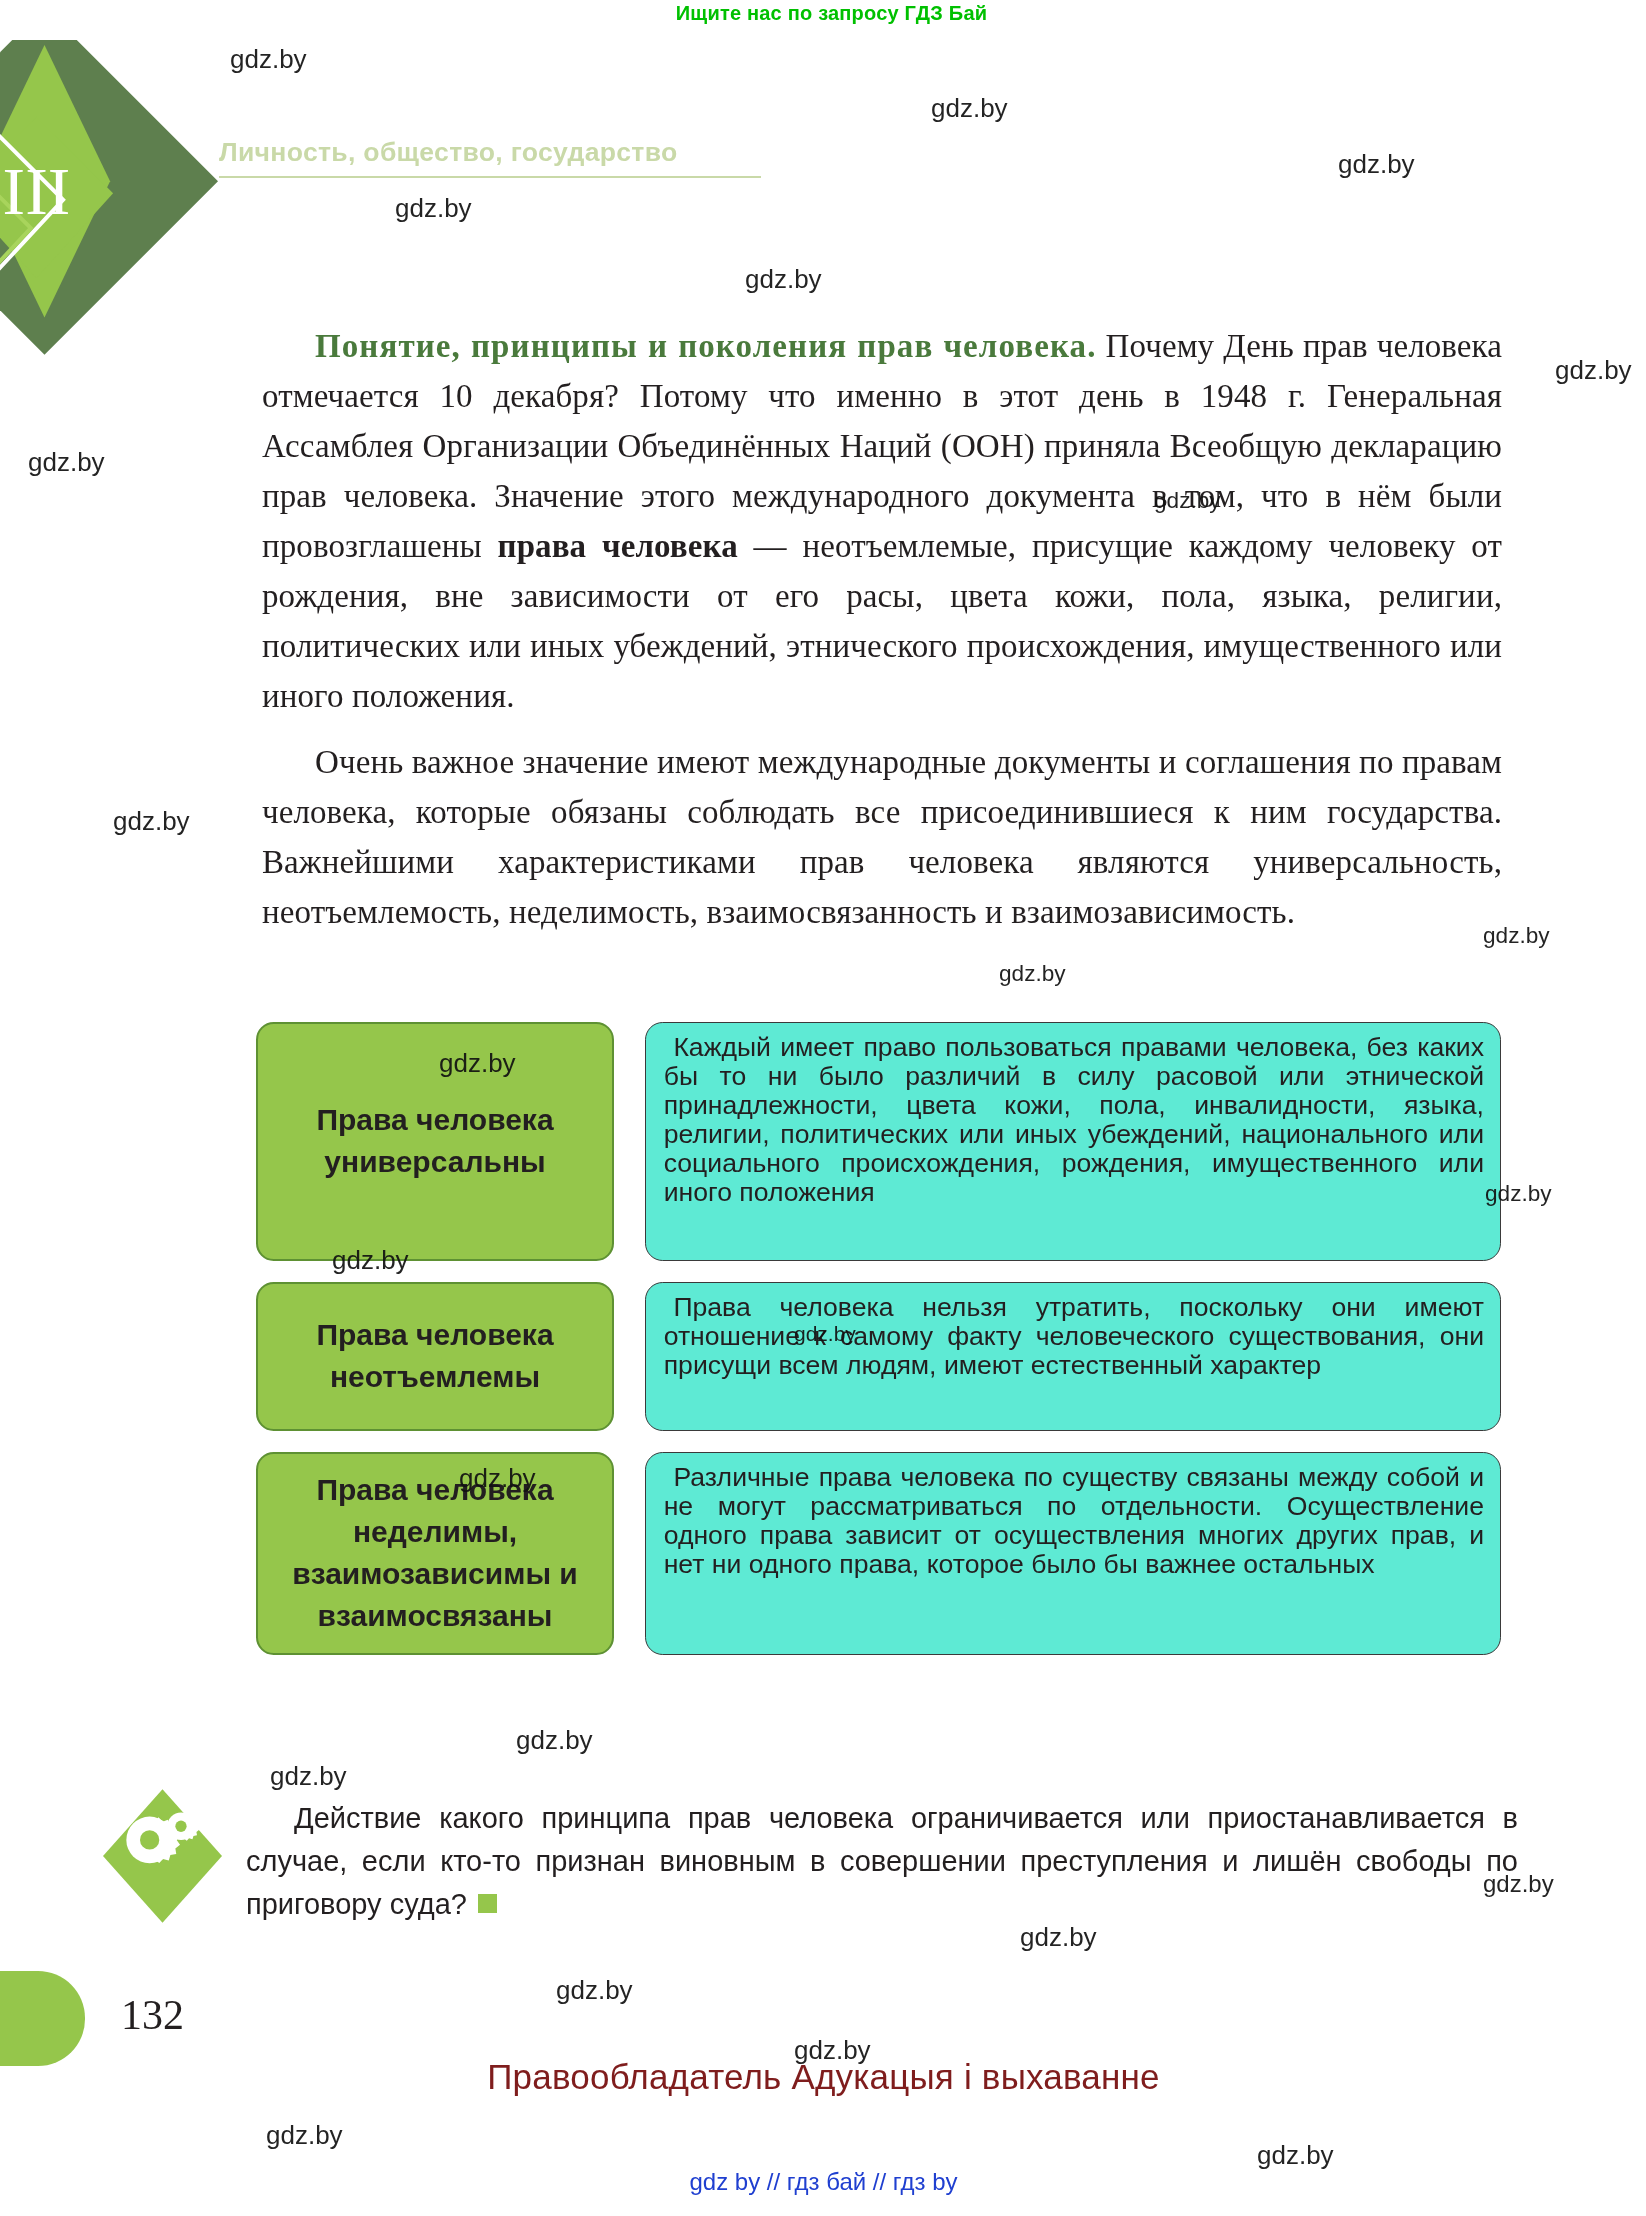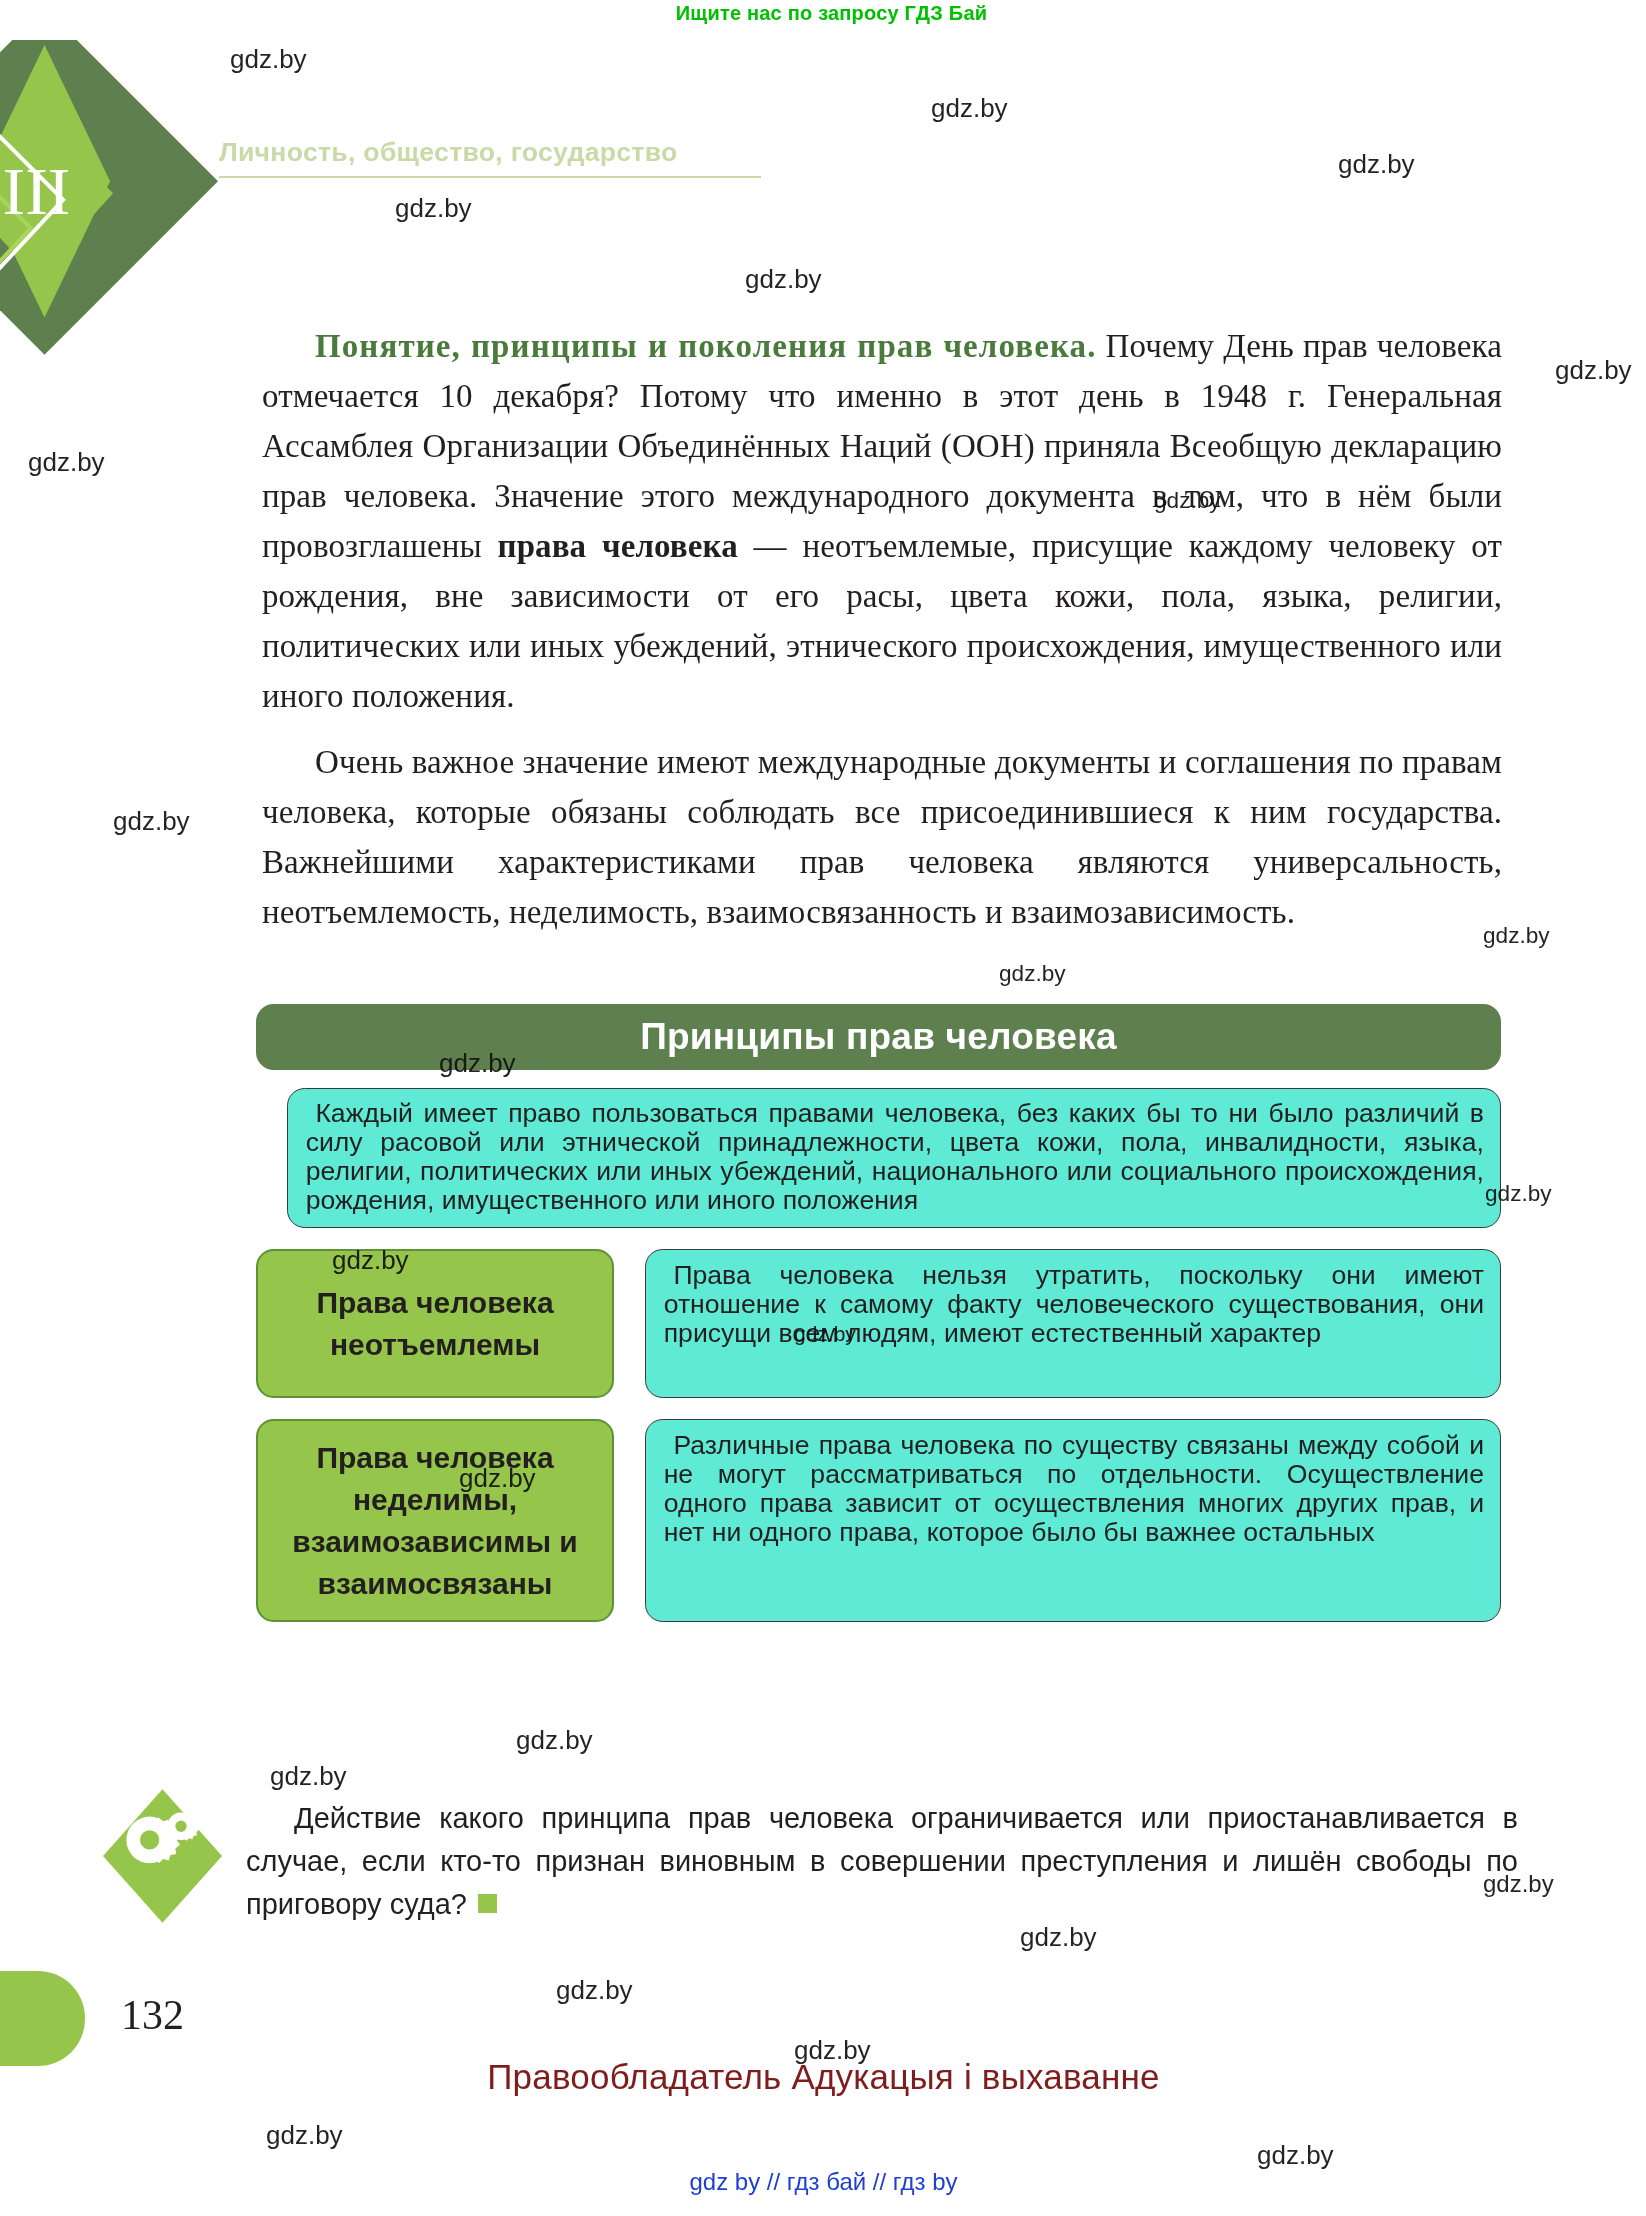--- a/index.html
+++ b/index.html
@@ -258,23 +258,23 @@
 
   <div class="chapter-title">Личность, общество, государство</div>
   <div class="chapter-rule"></div>
 
   <div class="body-col">
     <p class="para"><span class="lead">Понятие, принципы и поколения прав человека.</span><span> Почему День прав человека отмечается 10 декабря? Потому что именно в этот день в 1948 г. Генеральная Ассамблея Организации Объединённых Наций (ООН) приняла Всеобщую декларацию прав человека. Значение этого международного документа в том, что в нём были провозглашены </span><span class="bold">права человека</span><span> — неотъемлемые, присущие каждому человеку от рождения, вне зависимости от его расы, цвета кожи, пола, языка, религии, политических или иных убеждений, этнического происхождения, имущественного или иного положения.</span></p>
     <p class="para">Очень важное значение имеют международные документы и соглашения по правам человека, которые обязаны соблюдать все присоединившиеся к ним государства. Важнейшими характеристиками прав человека являются универсальность, неотъемлемость, неделимость, взаимосвязанность и взаимозависимость.</p>
   </div>
 
   <div class="scheme">
-    <div class="scheme-header">Принципы прав человека</div>
 
     <div class="scheme-row r1">
+      <div class="cell-left">Права человека универсальны</div>
       <div class="cell-right">Каждый имеет право пользоваться правами человека, без каких бы то ни было различий в силу расовой или этнической принадлежности, цвета кожи, пола, инвалидности, языка, религии, политических или иных убеждений, национального или социального происхождения, рождения, имущественного или иного положения</div>
     </div>
 
     <div class="scheme-row r2">
       <div class="cell-left">Права человека неотъемлемы</div>
       <div class="cell-right">Права человека нельзя утратить, поскольку они имеют отношение к самому факту человеческого существования, они присущи всем людям, имеют естественный характер</div>
     </div>
 
     <div class="scheme-row r3">
       <div class="cell-left">Права человека неделимы, взаимозависимы и взаимосвязаны</div>

